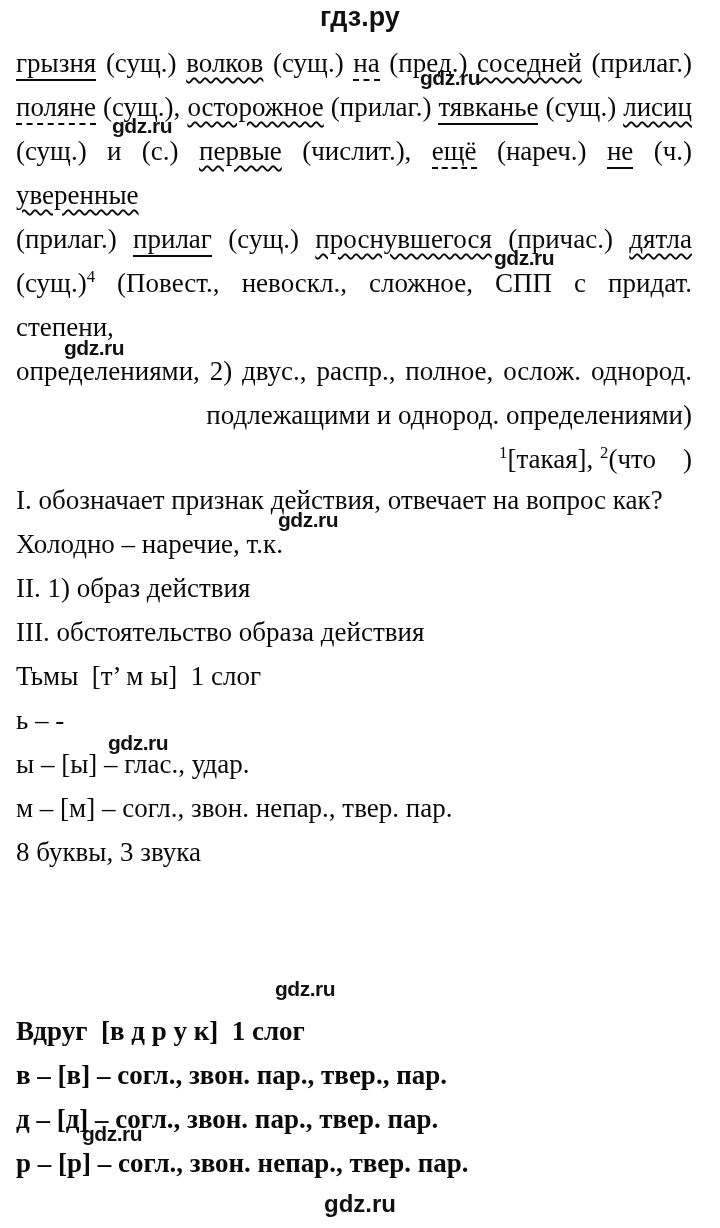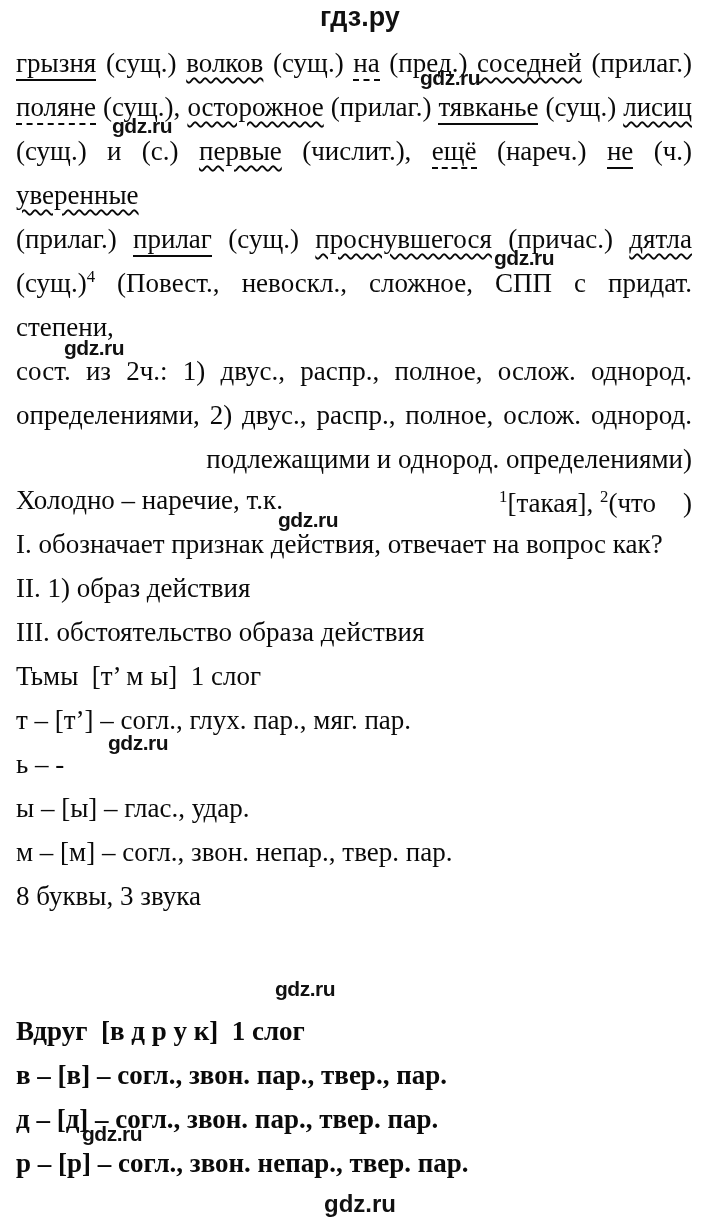--- a/index.html
+++ b/index.html
@@ -47,33 +47,31 @@
 <div class="page">
 
   <div class="wm-header">гдз.ру</div>
 
   <div class="block" style="top:41px;" id="sentence-block">
       <div class="sline just"><span class="u-solid">грызня</span><span> (сущ.) </span><span class="u-wavy">волков</span><span> (сущ.) </span><span class="u-dashdot">на</span><span> (пред.) </span><span class="u-wavy">соседней</span><span> (прилаг.)</span></div>
       <div class="sline just"><span class="u-dashdot">поляне</span><span> (сущ.), </span><span class="u-wavy">осторожное</span><span> (прилаг.) </span><span class="u-solid">тявканье</span><span> (сущ.) </span><span class="u-wavy">лисиц</span></div>
       <div class="sline just"><span>(сущ.) и (с.) </span><span class="u-wavy">первые</span><span> (числит.), </span><span class="u-dashdot">ещё</span><span> (нареч.) </span><span class="u-solid">не</span><span> (ч.) </span><span class="u-wavy">уверенные</span></div>
       <div class="sline just"><span>(прилаг.) </span><span class="u-solid">прилаг</span><span> (сущ.) </span><span class="u-wavy">проснувшегося</span><span> (причас.) </span><span class="u-wavy">дятла</span></div>
       <div class="sline just"><span>(сущ.)</span><sup>4</sup><span> (Повест., невоскл., сложное, СПП с придат. степени,</span></div>
-      <div class="sline just"><span>сост. из 2ч.: 1) двус., распр., полное, ослож. однород.</span></div>
       <div class="sline just"><span>определениями, 2) двус., распр., полное, ослож. однород.</span></div>
       <div class="sline"><span>подлежащими и однород. определениями)</span></div>
       <div class="sline"><sup>1</sup><span>[такая], </span><sup>2</sup><span>(что&nbsp;&nbsp;&nbsp;&nbsp;)</span></div>
     </div>
 
   <div class="block" style="top:478px;" id="morphology-block">
+      <div class="tline">I. обозначает признак действия, отвечает на вопрос как?</div>
       <div class="tline">Холодно – наречие, т.к.</div>
-      <div class="tline">I. обозначает признак действия, отвечает на вопрос как?</div>
       <div class="tline">II. 1) образ действия</div>
       <div class="tline">III. обстоятельство образа действия</div>
       <div class="tline">Тьмы&nbsp; [т’ м ы]&nbsp; 1 слог</div>
-      <div class="tline">т – [т’] – согл., глух. пар., мяг. пар.</div>
       <div class="tline">ь – -</div>
       <div class="tline">ы – [ы] – глас., удар.</div>
       <div class="tline">м – [м] – согл., звон. непар., твер. пар.</div>
       <div class="tline">8 буквы, 3 звука</div>
     </div>
 
   <div class="block" style="top:1009px;font-weight:bold;" id="vdrug-block">
       <div class="tline">Вдруг&nbsp; [в д р у к]&nbsp; 1 слог</div>
       <div class="tline">в – [в] – согл., звон. пар., твер., пар.</div>
       <div class="tline">д – [д] – согл., звон. пар., твер. пар.</div>

